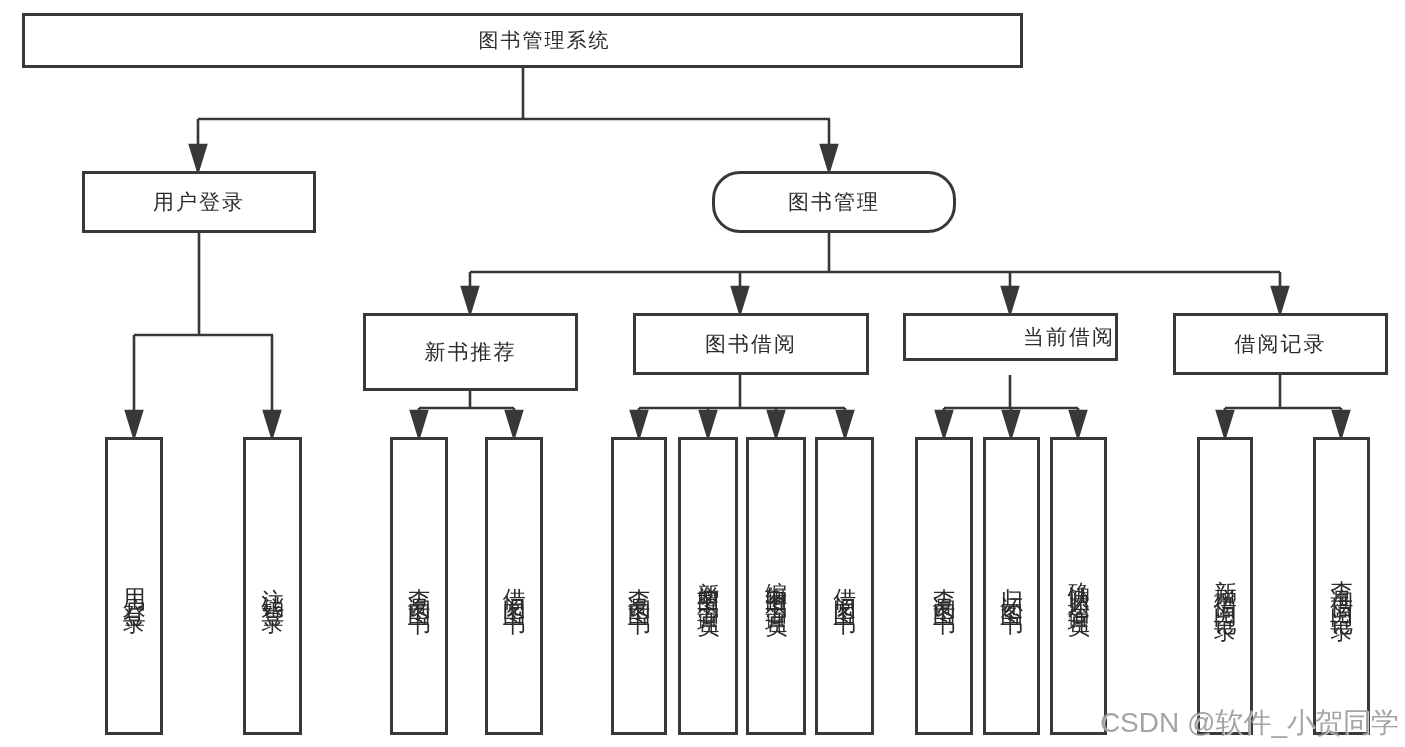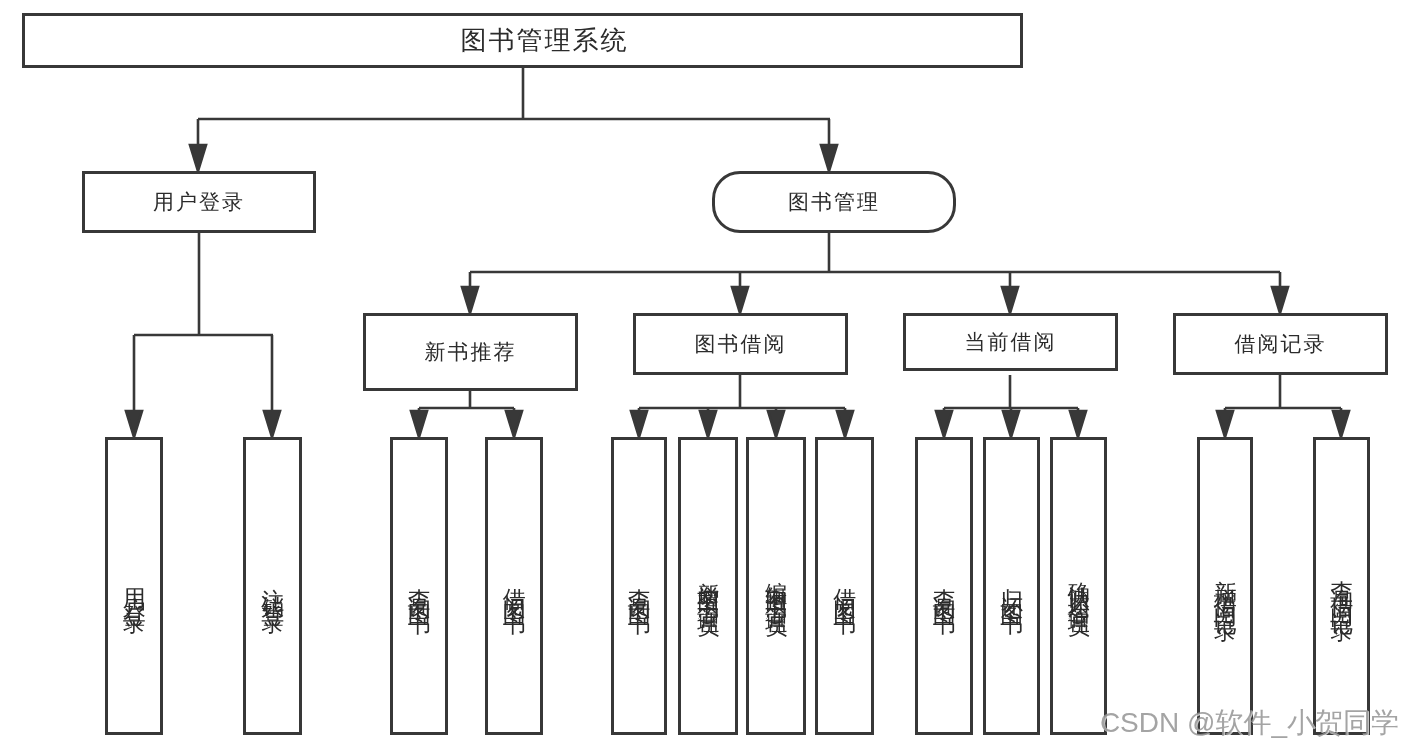--- a/index.html
+++ b/index.html
@@ -29,21 +29,21 @@
     align-items: center;
     justify-content: center;
     color: #2b2b2b;
   }
   .hlabel {
     font-size: 21px;
     letter-spacing: 2px;
     white-space: nowrap;
     color: #2b2b2b;
   }
-  .title .hlabel { font-size: 26px; margin-left: 44px; }
+  .title .hlabel { font-size: 20px; margin-left: 44px; }
   .vlabel {
     writing-mode: vertical-rl;
     text-orientation: mixed;
     font-size: 23px;
     letter-spacing: 8px;
     line-height: 1.2;
     color: #2b2b2b;
     white-space: nowrap;
   }
   .leaf-long .vlabel { letter-spacing: 5px; font-size: 22px; }
@@ -147,24 +147,24 @@
   <div class="box" style="left:82px; top:171px; width:234px; height:62px;">
     <span class="hlabel">用户登录</span>
   </div>
   <div class="box" style="left:712px; top:171px; width:244px; height:62px;border-radius:28px;">
     <span class="hlabel">图书管理</span>
   </div>
 
   <div class="box" style="left:363px; top:313px; width:215px; height:78px;">
     <span class="hlabel">新书推荐</span>
   </div>
-  <div class="box" style="left:633px; top:313px; width:215px; height:62px;">
+  <div class="box" style="left:633px; top:313px; width:236px; height:62px;">
     <span class="hlabel">图书借阅</span>
   </div>
-  <div class="box" style="left:903px; top:313px; width:215px; height:58px;">
+  <div class="box" style="left:903px; top:313px; width:215px; height:48px;justify-content:flex-end;">
     <span class="hlabel">当前借阅</span>
   </div>
   <div class="box" style="left:1173px; top:313px; width:215px; height:62px;">
     <span class="hlabel">借阅记录</span>
   </div>
 
   <div class="box" style="left:105px; top:437px; width:58px; height:298px;">
     <span class="vlabel">用户登录</span>
   </div>
   <div class="box" style="left:243px; top:437px; width:59px; height:298px;">

